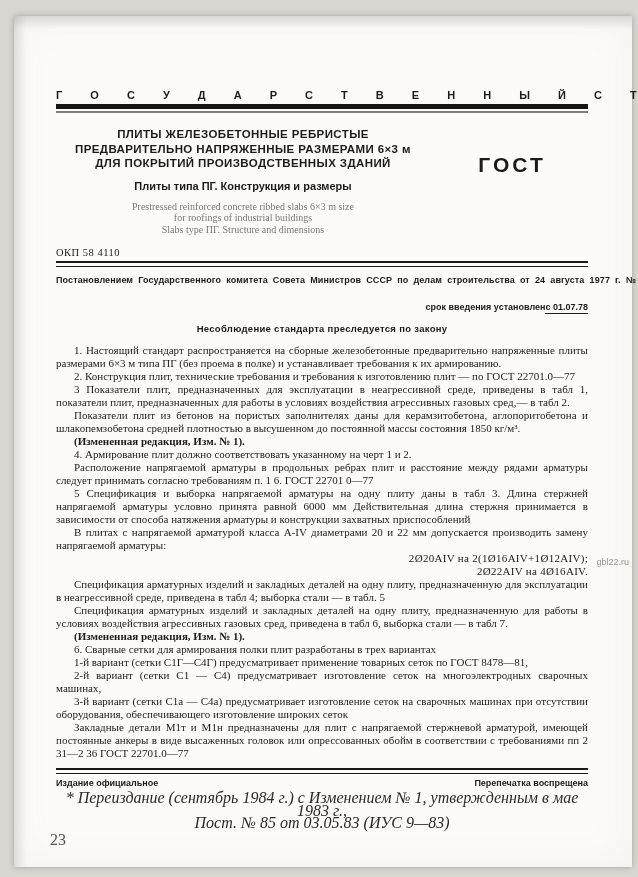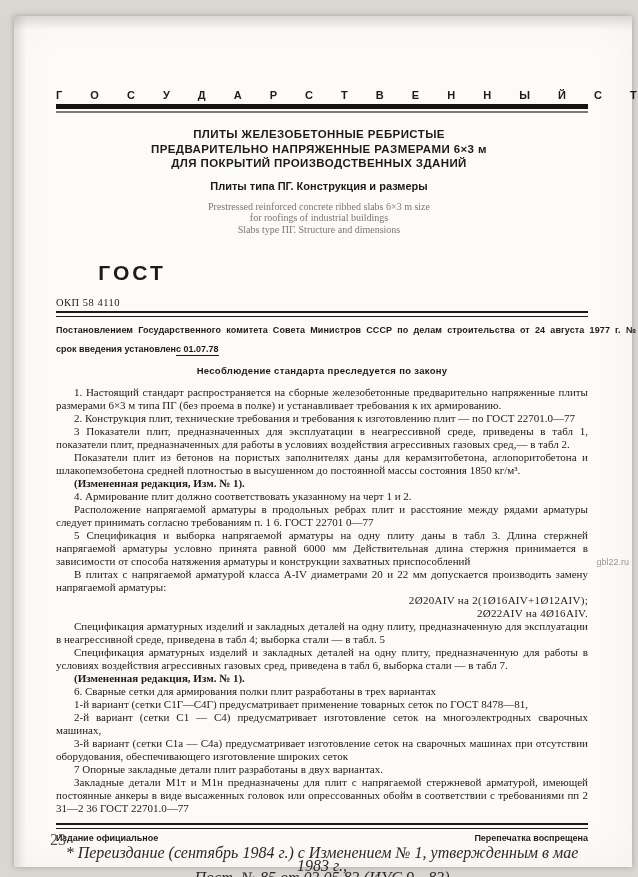--- a/index.html
+++ b/index.html
@@ -20,35 +20,35 @@
   }
   
   .meta-row{display:flex; justify-content:space-between; font-family:"Liberation Sans",sans-serif; font-weight:bold; font-size:9.5px; letter-spacing:.3px;}
   .state-standard{
     margin-top:7px; text-align:center;
     font-family:"Liberation Sans",sans-serif; font-weight:bold;
     font-size:11px; letter-spacing:6.5px; word-spacing:12px; white-space:nowrap;
   }
   .heavy-rule{margin-top:3px; height:5px; background:#151413; border-bottom:2px solid #fcfbf8; box-shadow:0 2px 0 rgba(20,20,18,.55);}
   
-  .title-row{display:flex; margin-top:16px;flex-direction:column;}
+  .title-row{display:flex; margin-top:16px;}
   .title-left{flex:1; text-align:center; padding-right:6px;}
   .title-main{font-family:"Liberation Sans",sans-serif; font-weight:bold; font-size:11.5px; line-height:14.5px; letter-spacing:.4px;}
   .title-sub{font-family:"Liberation Sans",sans-serif; font-weight:bold; font-size:11px; margin-top:9px;}
   .title-en{color:#7b7770; font-size:10px; line-height:11.5px; margin-top:9px;}
   .gost-box{width:152px; text-align:center; padding-top:26px; font-family:"Liberation Sans",sans-serif; font-weight:bold;}
   .gost-word{font-size:21px; letter-spacing:3px;}
   .gost-num{font-size:16.5px; margin-top:6px; letter-spacing:.5px; white-space:nowrap;}
   
   .okp{margin-top:12px; font-size:10.5px; letter-spacing:.5px;}
   .double-rule{margin-top:3px; height:3px; border-top:2px solid #1b1a18; border-bottom:1px solid #1b1a18;}
   
   .decree{margin-top:7px; font-family:"Liberation Sans",sans-serif; font-weight:bold; font-size:9px; line-height:12px;}
   .decree-l1{text-align:justify; white-space:nowrap; letter-spacing:.1px; word-spacing:2.5px;}
-  .decree-l2{display:flex; justify-content:flex-start; margin-top:7px;}
+  .decree-l2{display:flex; justify-content:flex-end; margin-top:15px;}
   .decree-date{border-bottom:1.5px solid #1b1a18; padding-bottom:0px;}
   .law{margin-top:9px; text-align:center; font-family:"Liberation Sans",sans-serif; font-weight:bold; font-size:9.5px; letter-spacing:.3px;}
   
   .body-text{margin-top:10px; font-size:11px; line-height:13px; text-align:justify;}
   .body-text p{margin:0; text-indent:18px;}
   .body-text p.b{font-weight:bold;}
   .body-text p.fm{text-align:right; letter-spacing:.3px;}
   
   .footer-rule{margin-top:8px;}
   .footer-row{display:flex; justify-content:space-between; margin-top:4px; font-family:"Liberation Sans",sans-serif; font-weight:bold; font-size:9px;}
@@ -114,21 +114,20 @@
     <p>В плитах с напрягаемой арматурой класса А-IV диаметрами 20 и 22 мм допускается производить замену напрягаемой арматуры:</p>
     <p class="fm">2Ø20АIV на 2(1Ø16АIV+1Ø12АIV);</p>
     <p class="fm">2Ø22АIV на 4Ø16АIV.</p>
     <p>Спецификация арматурных изделий и закладных деталей на одну плиту, предназначенную для эксплуатации в неагрессивной среде, приведена в табл 4; выборка стали — в табл. 5</p>
     <p>Спецификация арматурных изделий и закладных деталей на одну плиту, предназначенную для работы в условиях воздействия агрессивных газовых сред, приведена в табл 6, выборка стали — в табл 7.</p>
     <p class="b">(Измененная редакция, Изм. № 1).</p>
     <p>6. Сварные сетки для армирования полки плит разработаны в трех вариантах</p>
     <p>1-й вариант (сетки С1Г—С4Г) предусматривает применение товарных сеток по ГОСТ 8478—81,</p>
     <p>2-й вариант (сетки С1 — С4) предусматривает изготовление сеток на многоэлектродных сварочных машинах,</p>
     <p>3-й вариант (сетки С1а — С4а) предусматривает изготовление сеток на сварочных машинах при отсутствии оборудования, обеспечивающего изготовление широких сеток</p>
-    <p>7 Опорные закладные детали плит разработаны в двух вариантах.</p>
     <p>Закладные детали М1т и М1н предназначены для плит с напрягаемой стержневой арматурой, имеющей постоянные анкеры в виде высаженных головок или опрессованных обойм в соответствии с требованиями пп 2 31—2 36 ГОСТ 22701.0—77</p>
   </div>
 
   <div class="double-rule footer-rule"></div>
   <div class="footer-row">
     <span>Издание официальное</span>
     <span>Перепечатка воспрещена</span>
   </div>
   <div class="footer-notes">
     <div>* Переиздание (сентябрь 1984 г.) с Изменением № 1, утвержденным в мае 1983 г.,</div>

